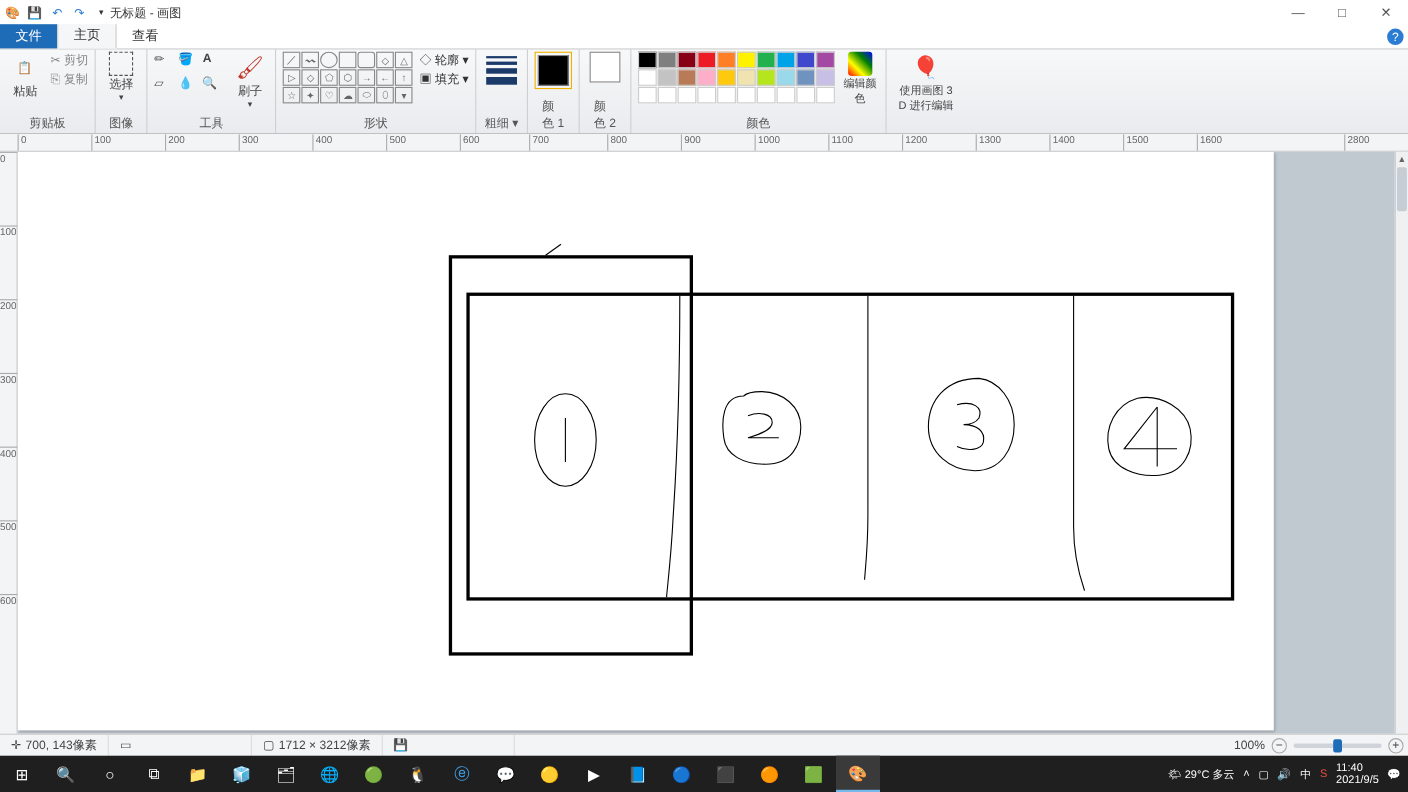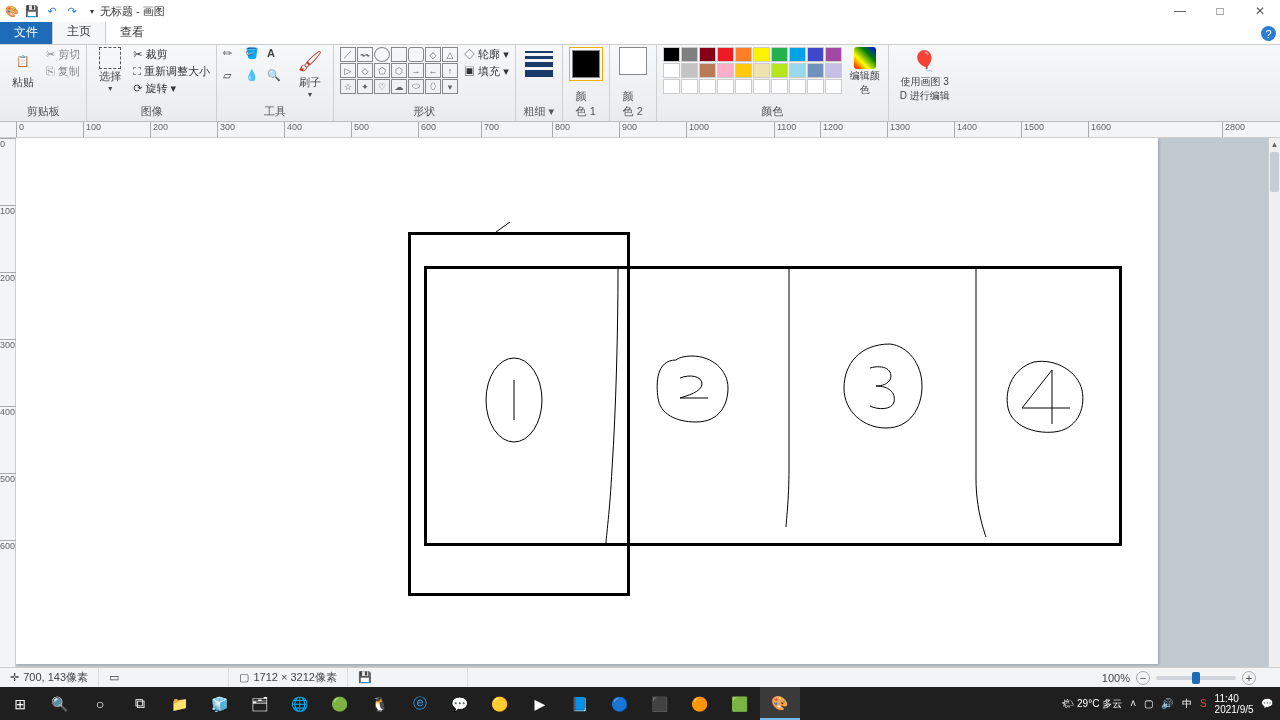--- a/index.html
+++ b/index.html
@@ -51,21 +51,21 @@
 .workspace { position: absolute; left:16px; top:138px; right:12px; bottom:34px; background: #c0c8d0; overflow:hidden; }
 .canvas { position:absolute; left:0; top:0; width:1142px; height:526px; background:#fff; box-shadow: 1px 1px 3px rgba(0,0,0,0.2); }
 .scroll-v { position:absolute; right:0; top:138px; bottom:34px; width:12px; background:#eef0f2; border-left:1px solid #ccc;}
 .scroll-v .thumb { position:absolute; left:1px; right:1px; top:14px; height:40px; background:#c7cdd4; border-radius:2px;}
 .scroll-v .arrow { position:absolute; left:0; right:0; height:12px; display:flex;align-items:center;justify-content:center;font-size:8px;color:#666;}
 
 
 .statusbar { position:absolute; left:0; right:0; bottom:33px; height:20px; background:#f3f4f6; border-top:1px solid #ccc; display:flex; align-items:center; font-size:11px; color:#444; }
 .statusbar .cell { padding: 0 10px; border-right:1px solid #ddd; display:flex; align-items:center; gap:4px; height:100%;}
 .statusbar .spacer { flex:1; }
-.zoom { display:flex; align-items:center; gap:6px; padding-right:24px;}
+.zoom { display:flex; align-items:center; gap:6px; padding-right:4px;}
 .zoom-track { width:80px; height:4px; background:#d0d4da; position:relative; border-radius:2px;}
 .zoom-track .knob { position:absolute; left:50%; top:-4px; width:8px; height:12px; background:#1e6bb8; border-radius:2px; transform:translateX(-50%);}
 
 
 .taskbar { position:absolute; left:0; right:0; bottom:0; height:33px; background:#1f1f1f; display:flex; align-items:center; }
 .taskbar .tb-item { width:40px; height:33px; display:flex; align-items:center; justify-content:center; color:#fff; font-size:14px;}
 .taskbar .tb-item.active { background:#3a3a3a; border-bottom:2px solid #76b9ed;}
 .taskbar .tray { margin-left:auto; display:flex; align-items:center; color:#fff; font-size:10px; gap:8px; padding-right:6px;}
 .taskbar .tray .clock { text-align:left; line-height:11px; font-size:10px;}
 
@@ -119,25 +119,20 @@
     </div>
     <div class="group-label">剪贴板</div>
   </div>
 
   <div class="group">
     <div class="group-body">
       <div class="big-btn">
         <div class="icon" style="border:1px dashed #555;width:22px;height:22px;"></div>
         <span>选择</span>
         <span style="font-size:8px;">▾</span>
-      </div>
-      <div class="small-row" style="color:#333;">
-        <span>✂ <span>裁剪</span></span>
-        <span>⛶ <span>重新调整大小</span></span>
-        <span>⟳ <span>旋转</span> ▾</span>
       </div>
     </div>
     <div class="group-label">图像</div>
   </div>
 
   <div class="group">
     <div class="group-body">
       <div style="display:grid;grid-template-columns:repeat(3,20px);grid-auto-rows:20px;gap:2px;">
         <div>✏</div>
         <div>🪣</div>
@@ -281,21 +276,21 @@
     <div class="tick" style="left: 83px;">100</div>
     <div class="tick" style="left: 150px;">200</div>
     <div class="tick" style="left: 217px;">300</div>
     <div class="tick" style="left: 284px;">400</div>
     <div class="tick" style="left: 351px;">500</div>
     <div class="tick" style="left: 418px;">600</div>
     <div class="tick" style="left: 464px; margin-left: 17px;">700</div>
     <div class="tick" style="left: 552px;">800</div>
     <div class="tick" style="left: 619px;">900</div>
     <div class="tick" style="left: 686px;">1000</div>
-    <div class="tick" style="left: 753px; margin-left: 21px;">1100</div>
+    <div class="tick" style="left: 753px;">1100</div>
     <div class="tick" style="left: 820px;">1200</div>
     <div class="tick" style="left: 887px;">1300</div>
     <div class="tick" style="left: 954px;">1400</div>
     <div class="tick" style="left: 1021px;">1500</div>
     <div class="tick" style="left: 1088px;">1600</div>
     <div class="tick" style="left: 1155px; margin-top: 16px;">1700</div>
     <div class="tick" style="left: 1222px;">2800</div>
   </div>
 
 <div class="ruler-v" id="ruler-v">

